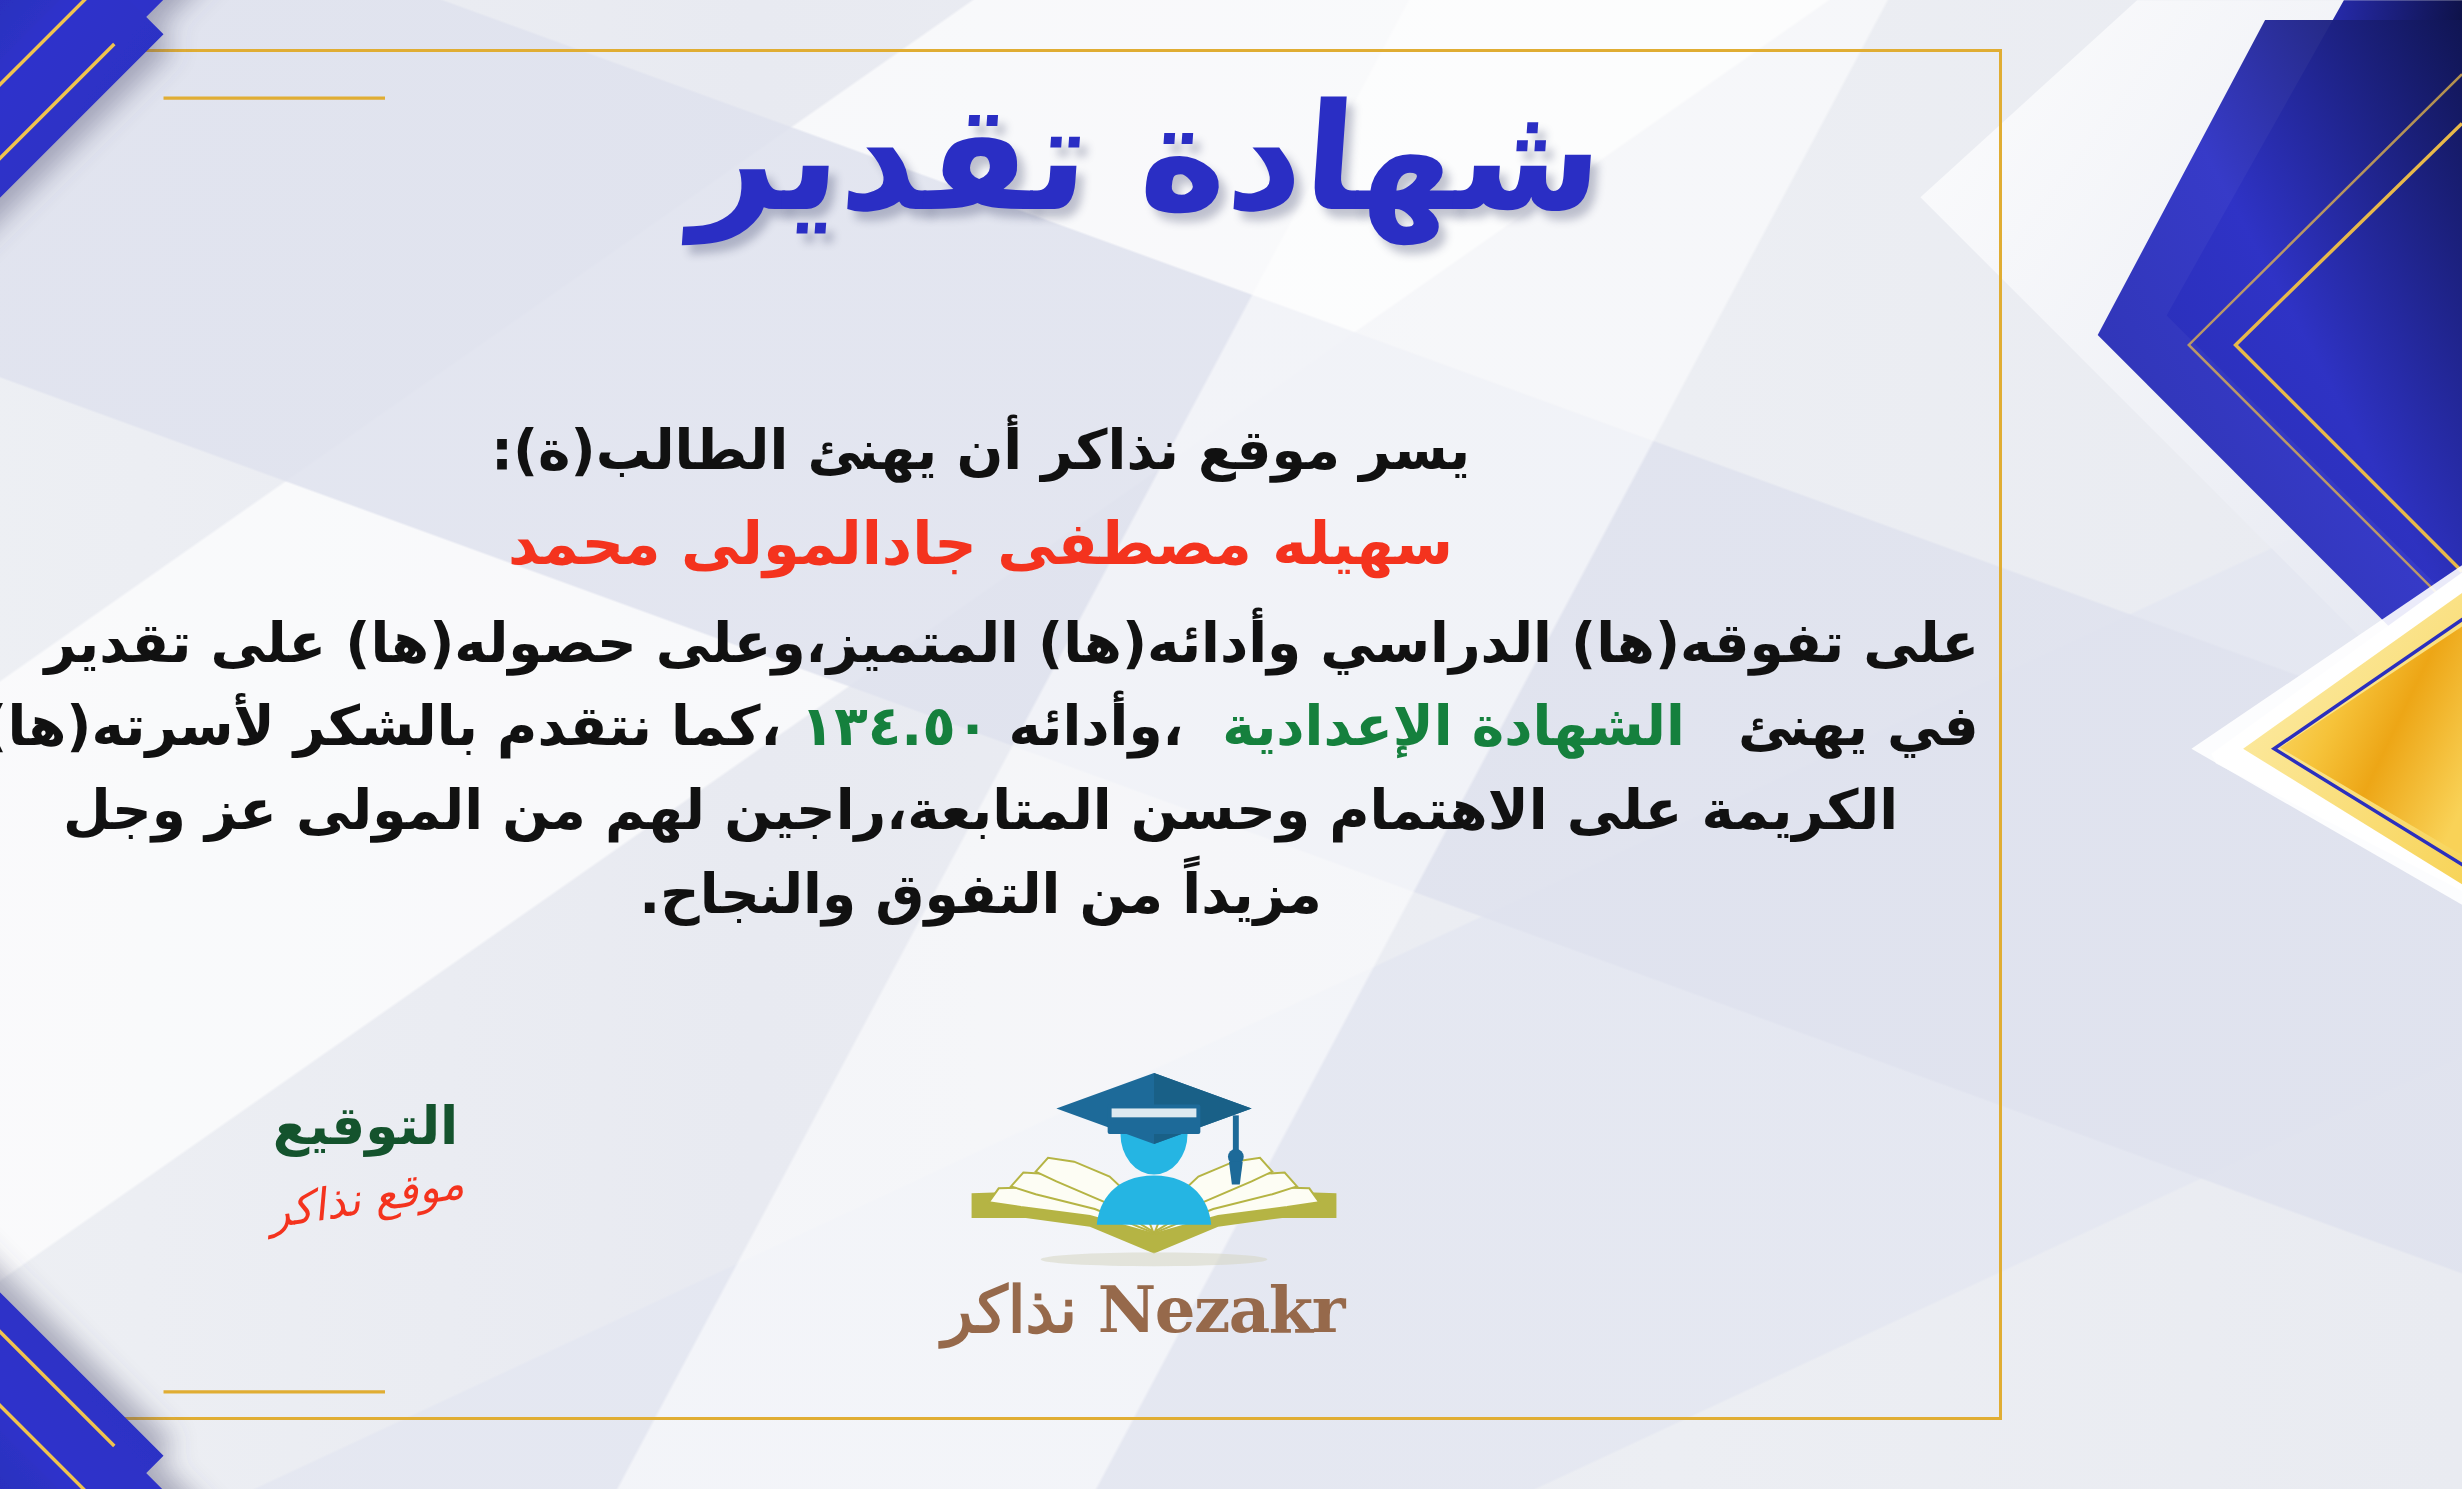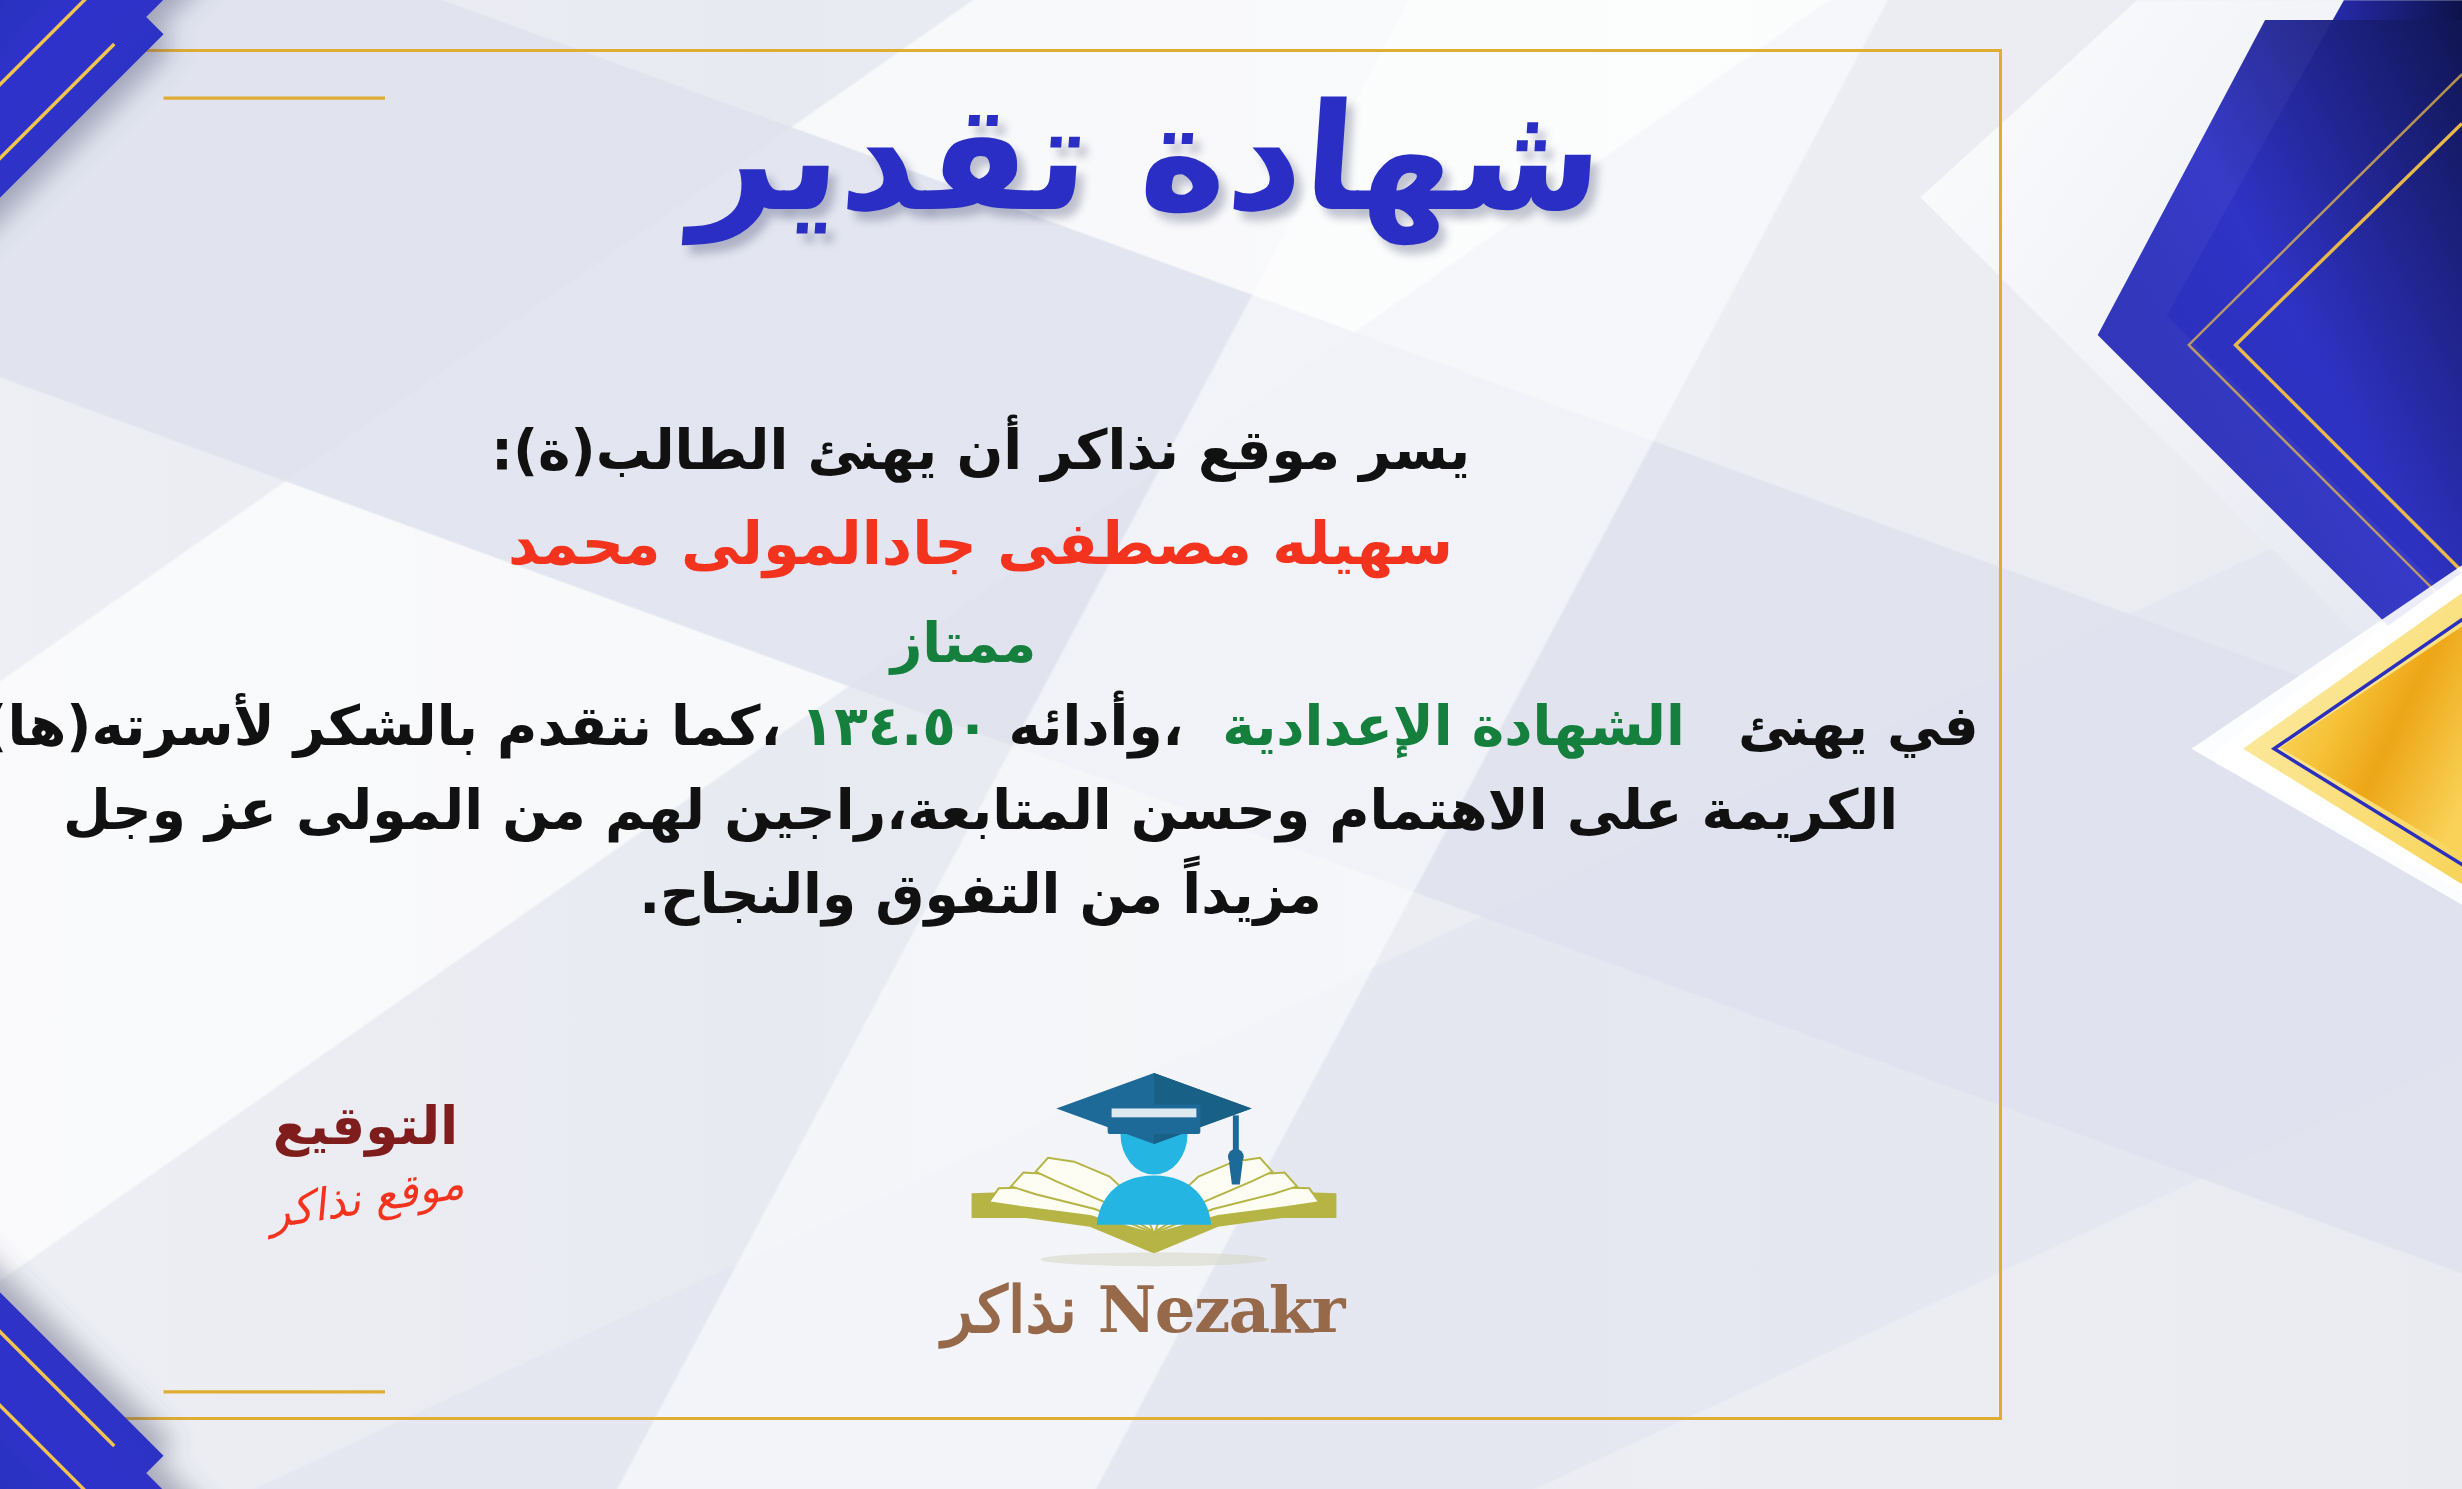--- a/index.html
+++ b/index.html
@@ -119,21 +119,21 @@
   .signature-col {
     position: absolute;
     left: 374px;
     top: 0;
     width: 315px;
     text-align: center;
   }
   .signature-label {
     font-size: 53px;
     font-weight: bold;
-    color: #7f1d1d;
+    color: #14532d;
     margin: 0 0 19.7px 0;
     line-height: 1;
   }
   .signature-mark {
     font-size: 44px;
     color: #f4331e;
     font-family: "DejaVu Serif", "Liberation Serif", serif;
     font-style: italic;
     transform: rotate(-9deg);
     display: inline-block;
@@ -272,20 +272,21 @@
     <div class="cert-title">شهادة تقدير</div>
   </div>
 
   <div class="body-block">
 
     <p class="line line-intro">يسر موقع نذاكر أن يهنئ الطالب(ة):</p>
 
     <p class="student-name">سهيله مصطفى جادالمولى محمد</p>
 
     <p class="line line-a">
+      <span>على تفوقه(ها) الدراسي وأدائه(ها) المتميز،وعلى حصوله(ها) على تقدير</span>
       <span class="hl spaced-left">ممتاز</span>
     </p>
 
     <p class="line line-b">
       <span>في يهنئ</span>
       <span class="hl spaced-left spaced-right">الشهادة الإعدادية</span>
       <span>،وأدائه</span>
       <span class="hl">١٣٤.٥٠</span>
       <span>،كما نتقدم بالشكر لأسرته(ها)</span>
     </p>

